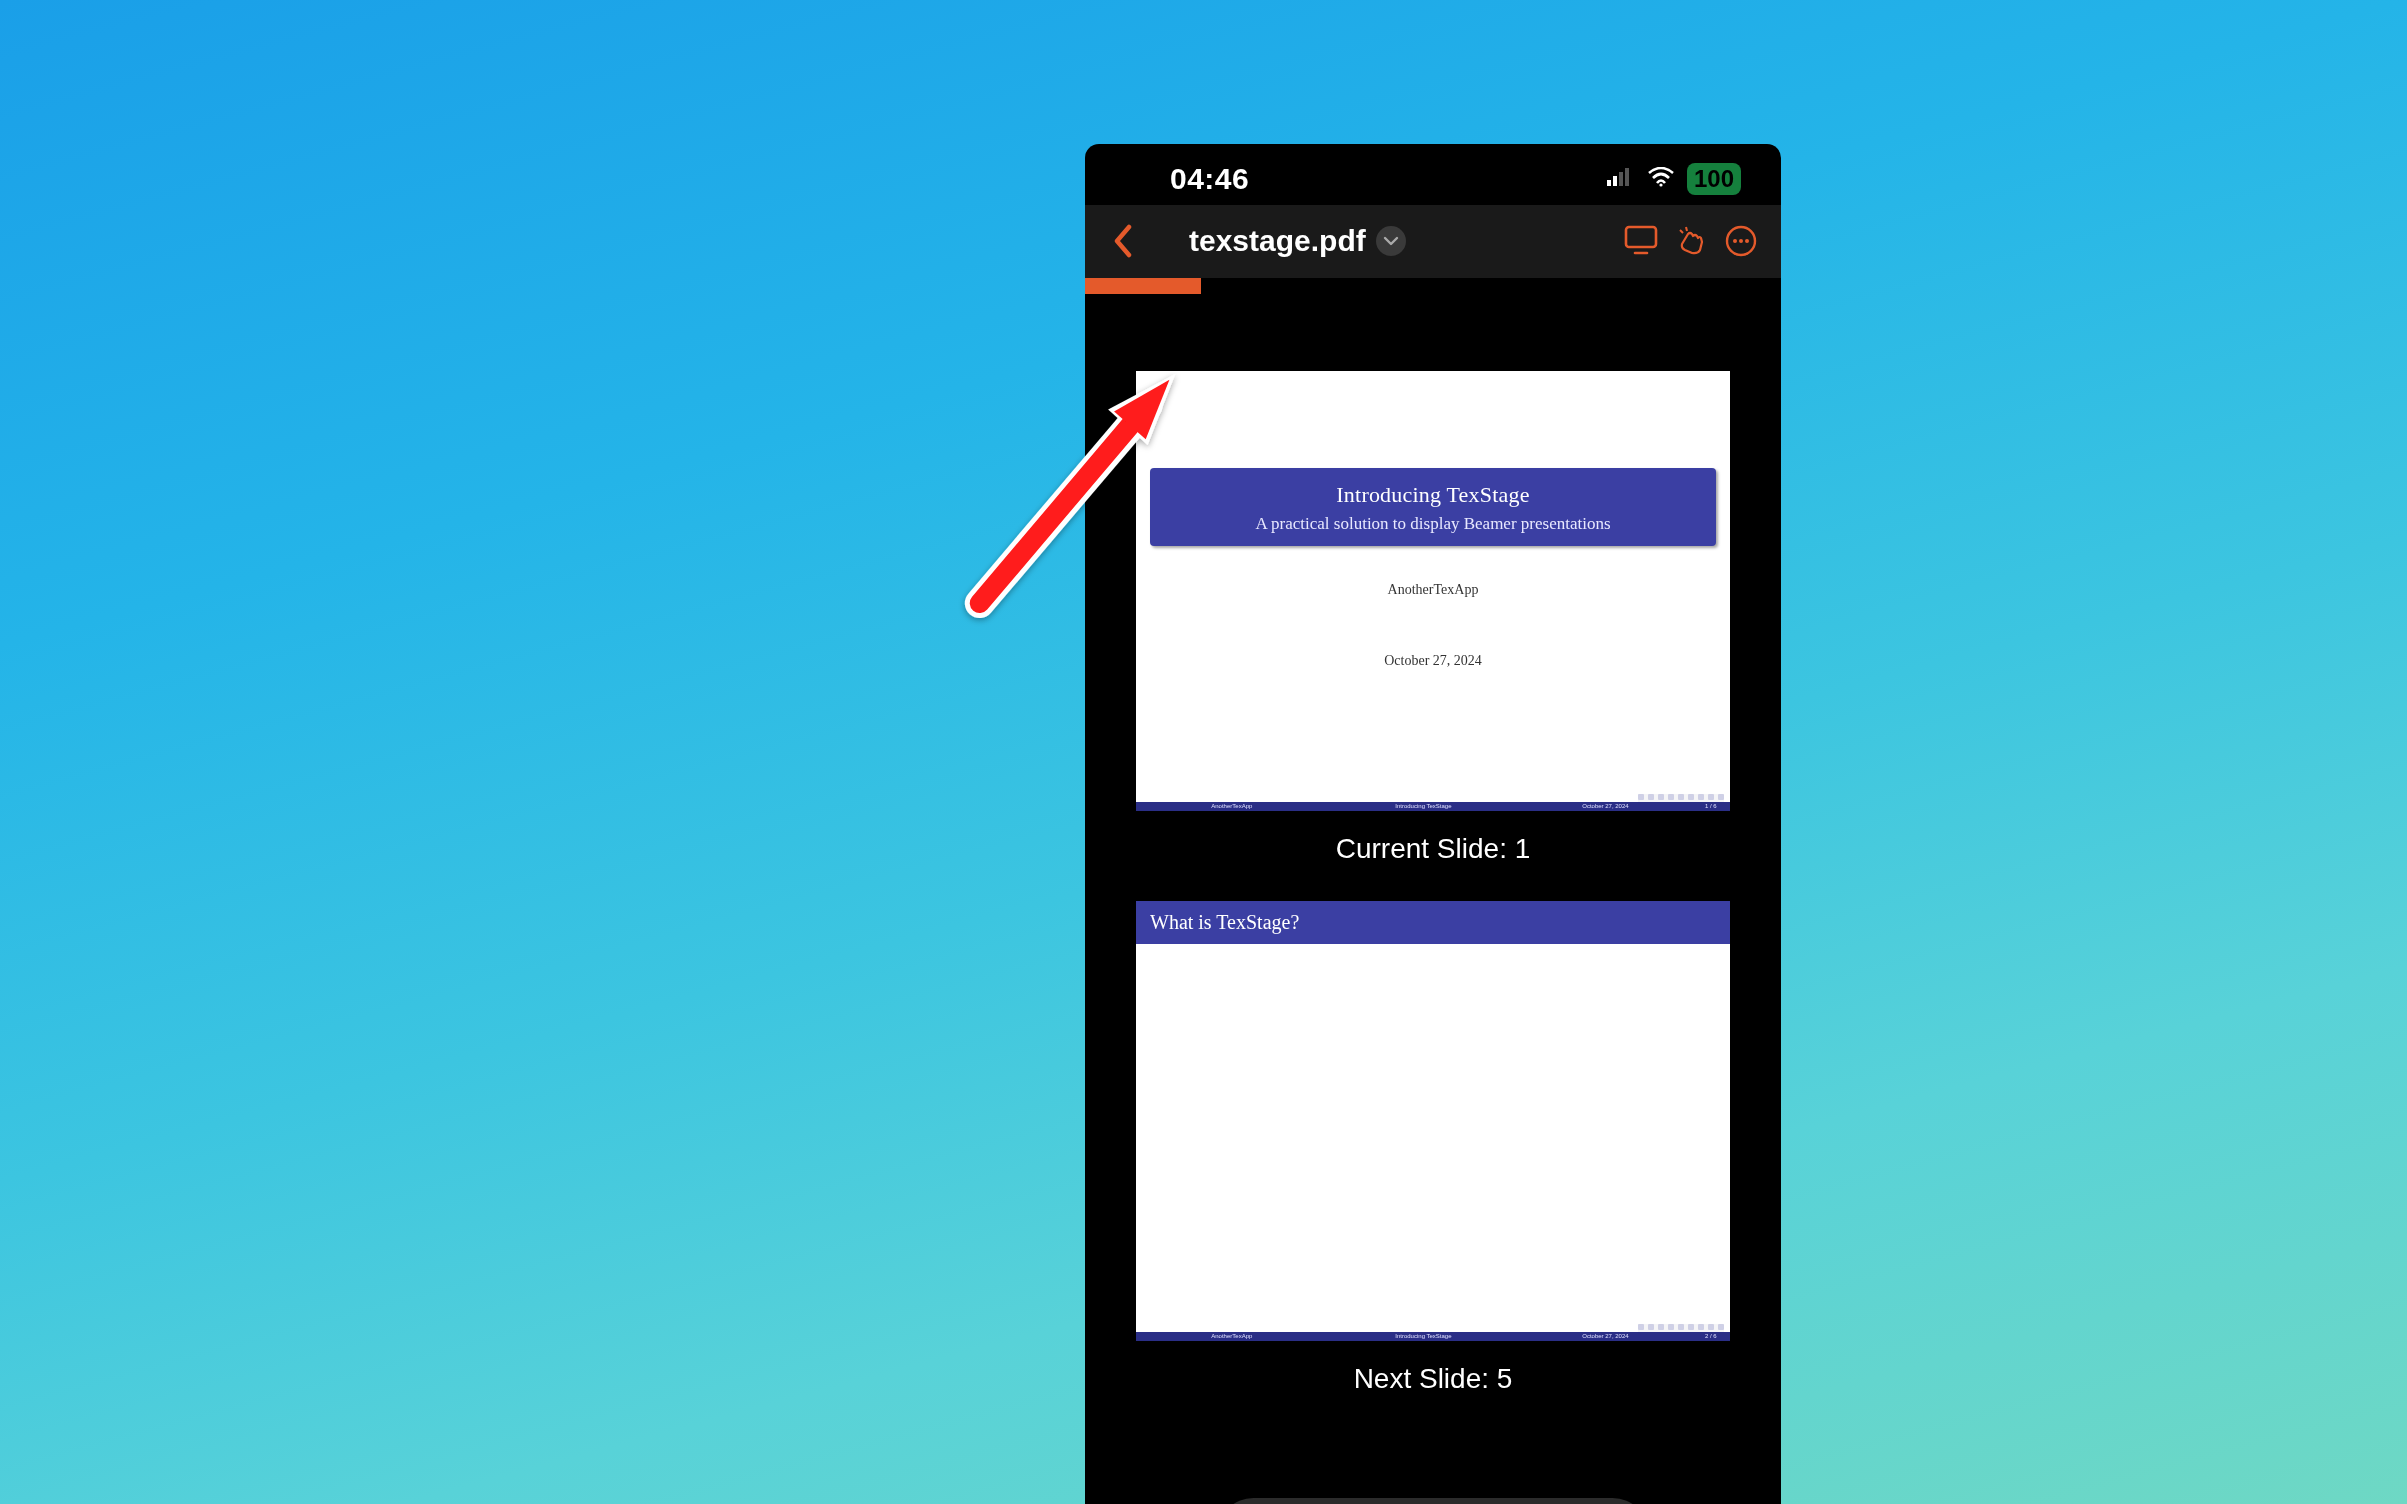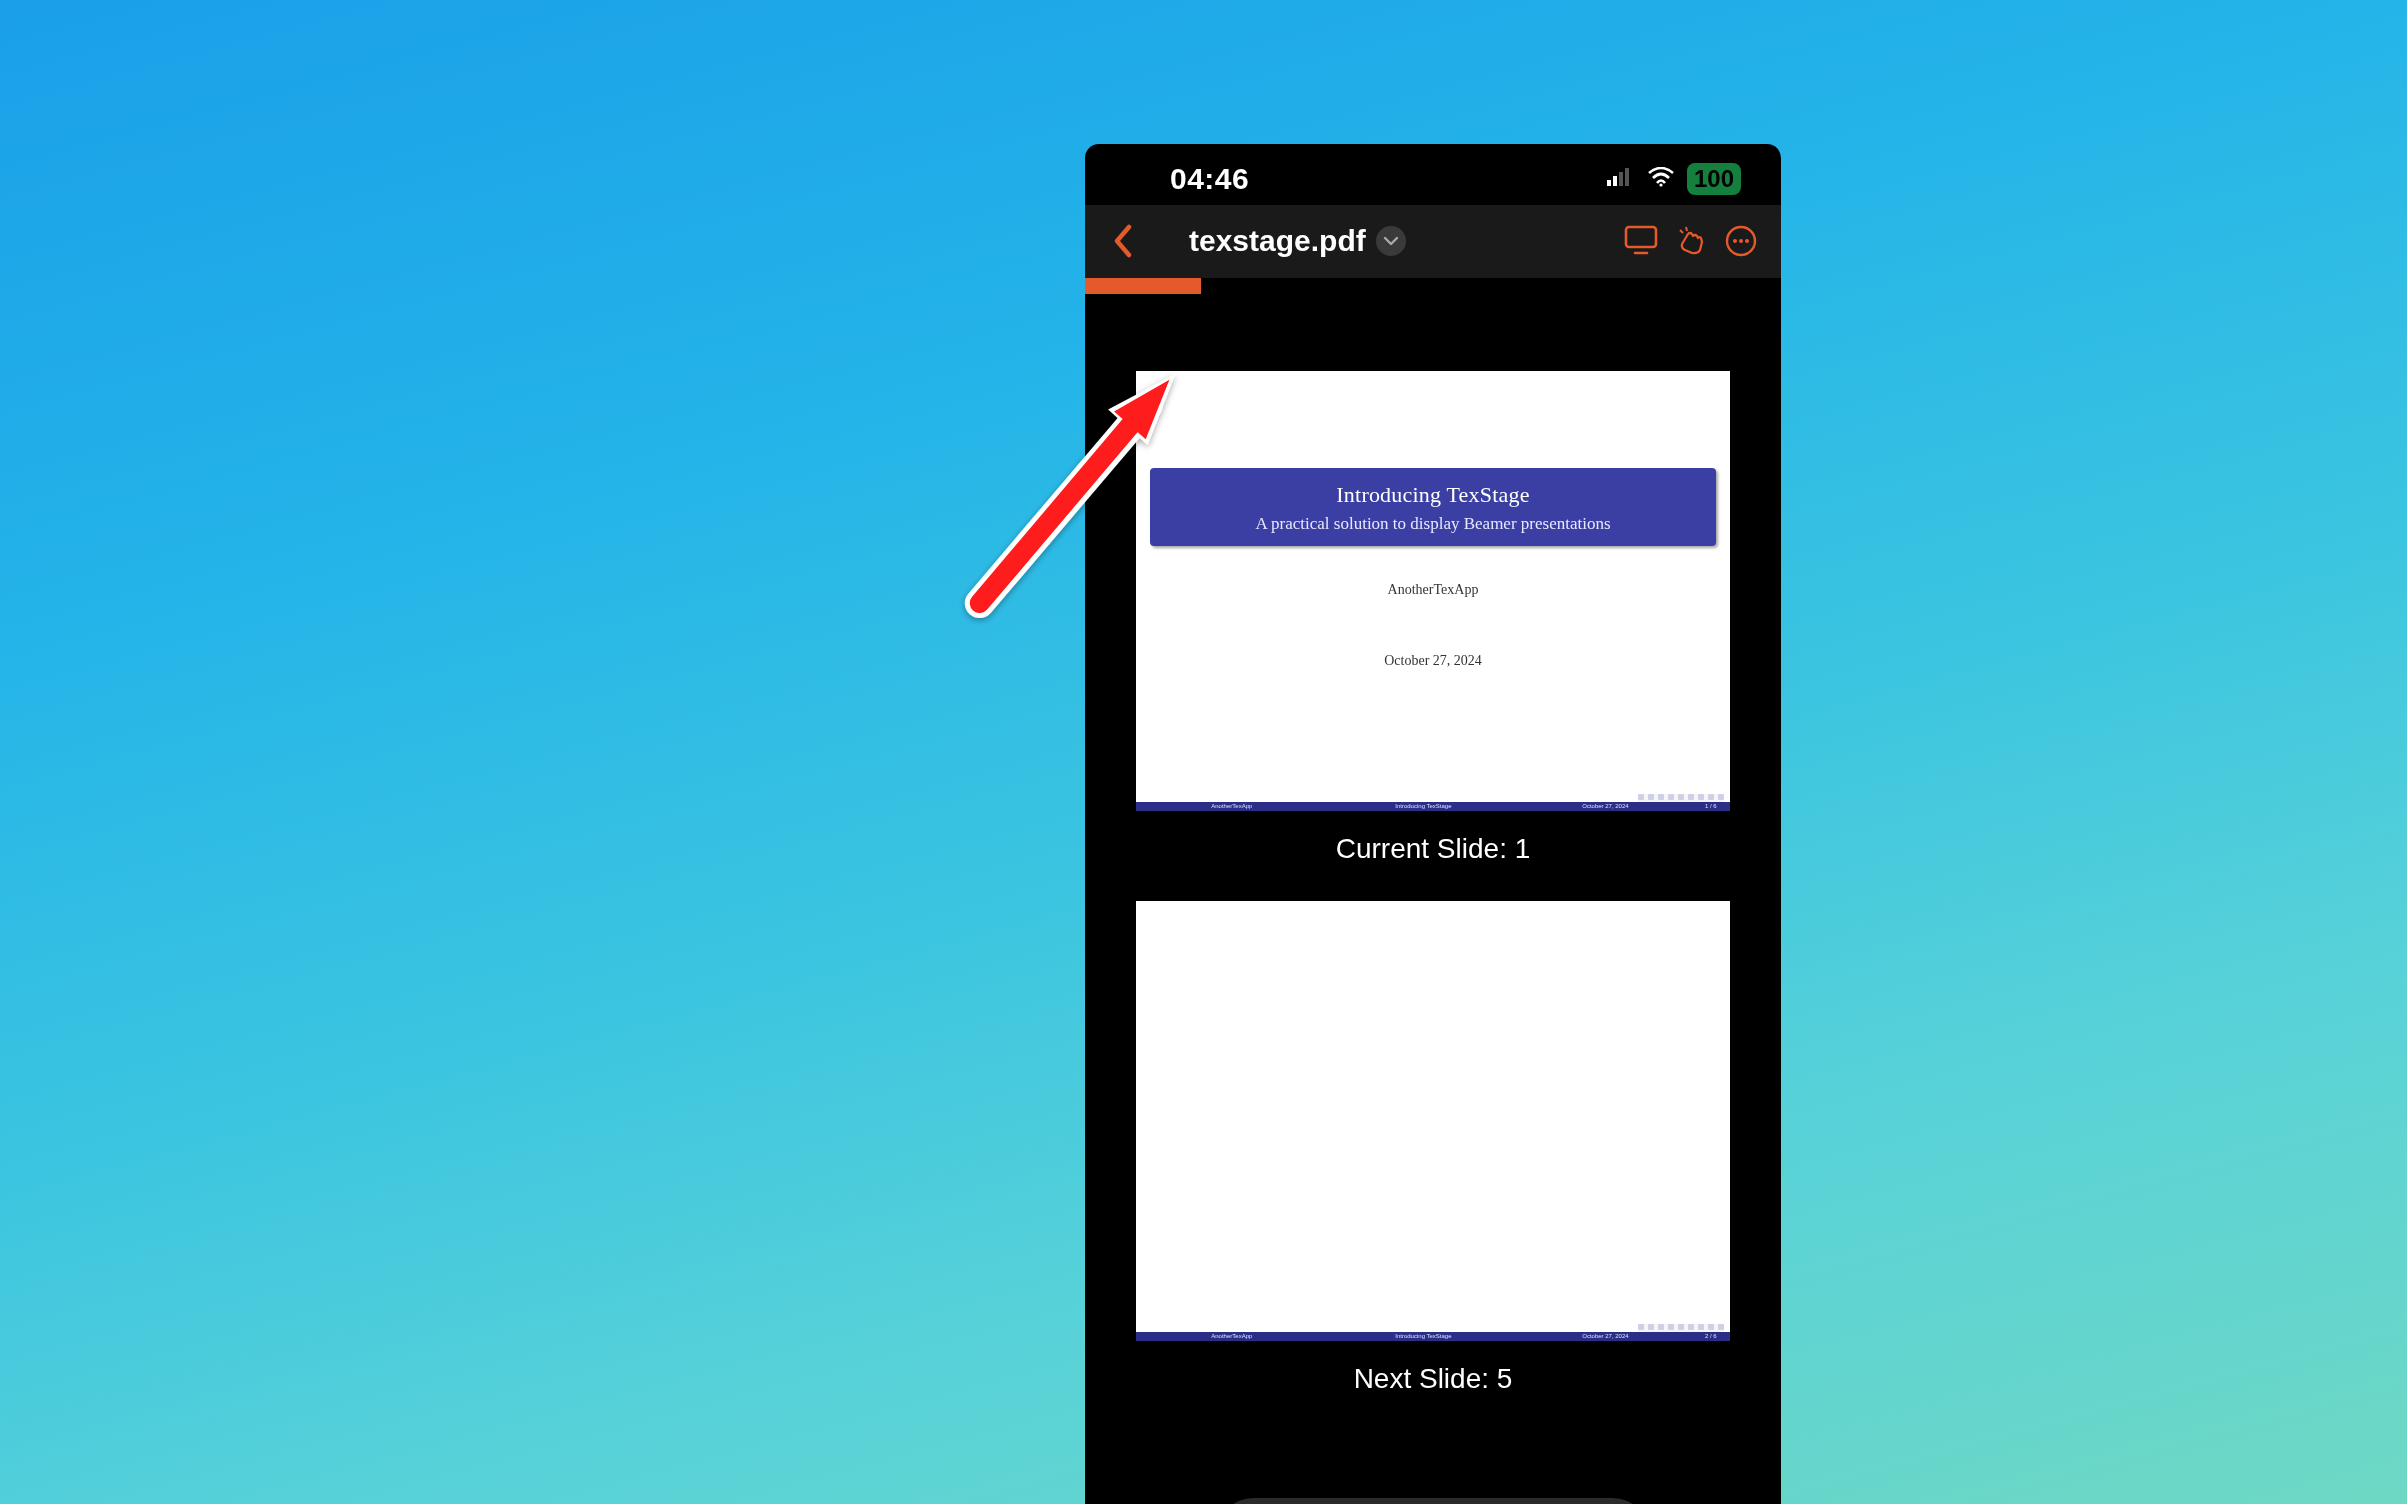--- a/index.html
+++ b/index.html
@@ -239,20 +239,21 @@
             <span class="fb-left">AnotherTexApp</span>
             <span class="fb-mid">Introducing TexStage</span>
             <span class="fb-right">October 27, 2024</span>
             <span class="fb-page">1 / 6</span>
           </div>
         </div>
       </div>
       <div class="slide-caption">Current Slide: 1</div>
 
       <div class="slide-card slide2">
+        <div class="s2-hdr">What is TexStage?</div>
         <div class="slide-footer">
           <div class="navdots">
               <span></span>
               <span></span>
               <span></span>
               <span></span>
               <span></span>
               <span></span>
               <span></span>
               <span></span>

